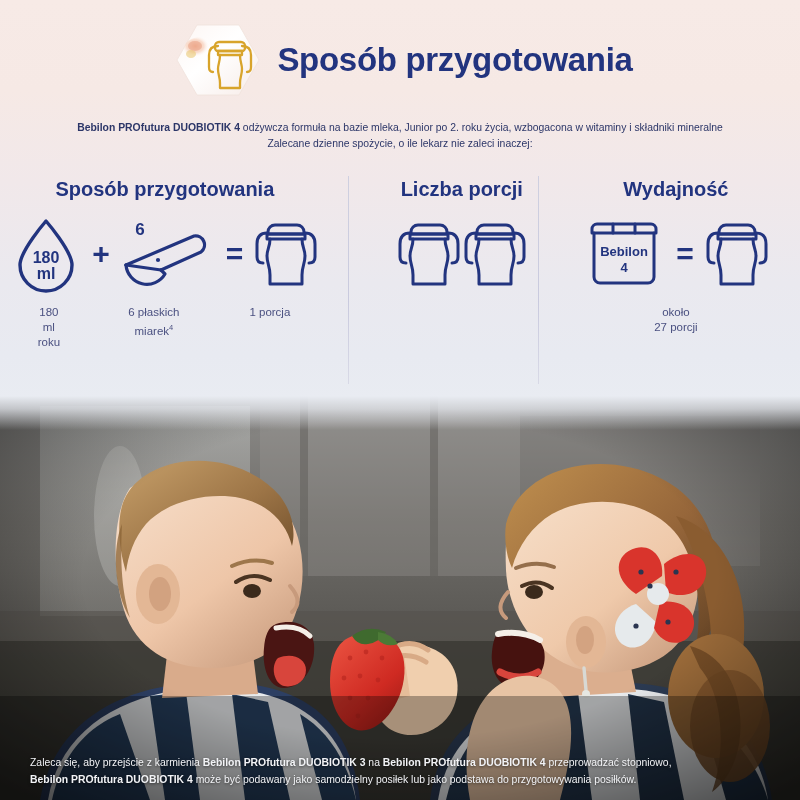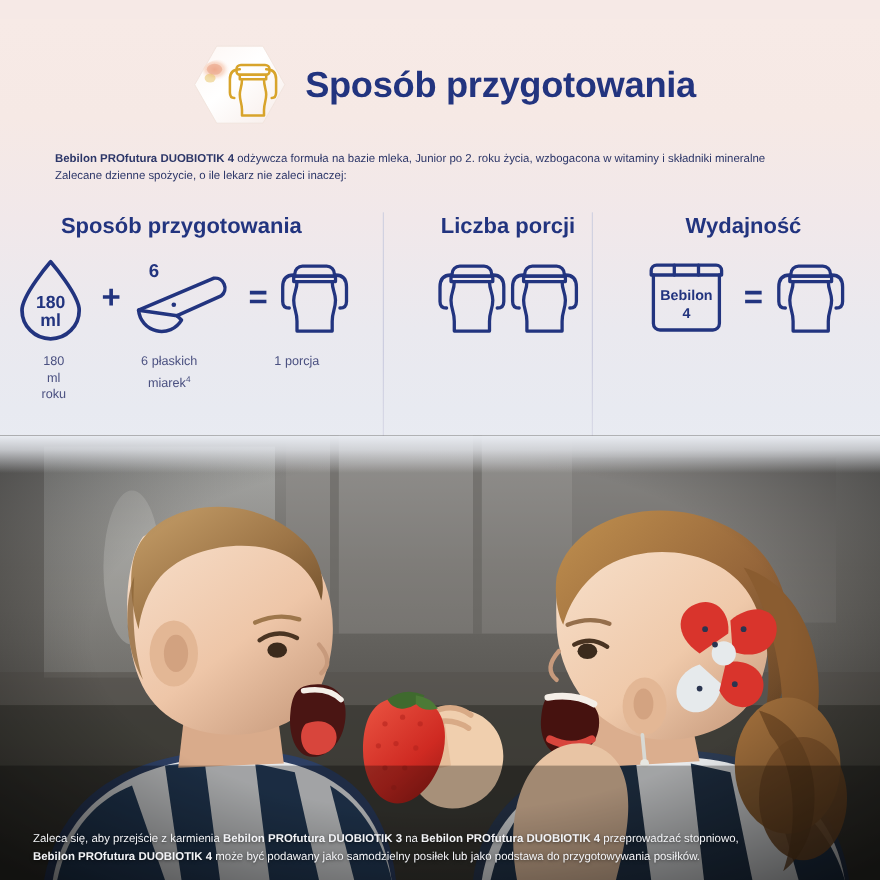--- a/index.html
+++ b/index.html
@@ -5,40 +5,40 @@
   html,body{margin:0;padding:0;}
   body{
     width:800px;height:800px;overflow:hidden;
     font-family:"Liberation Sans", sans-serif;
     background:#f6e9e6;
   }
   .page{position:relative;width:800px;height:800px;overflow:hidden;}
 
   
   .top-panel{
-    position:absolute;left:0;top:17px;width:800px;height:404px;
+    position:absolute;left:0;top:0;width:800px;height:404px;
     background:linear-gradient(180deg,#f7eae6 0%,#f6e9e5 22%,#f1e8ea 45%,#eae9ef 70%,#e8eaf1 88%,#e9ecf2 100%);
   }
 
   
   .header{
     position:absolute;left:0;top:22px;width:800px;height:76px;
     display:flex;align-items:center;justify-content:center;gap:14px;
   }
   .logo-badge{position:relative;width:96px;height:82px;flex:0 0 auto;}
   .logo-badge svg{display:block;}
   .page-title{
     font-size:33px;font-weight:bold;color:#22347f;letter-spacing:-0.3px;
     white-space:nowrap;
   }
 
   
   .intro{
     position:absolute;left:50%;transform:translateX(-50%);top:120px;
-    width:700px;text-align:left;color:#2c3668;
+    width:700px;text-align:center;color:#2c3668;
     font-size:10.4px;line-height:16px;
   }
   .intro b{font-weight:bold;}
 
   
   .cols{
     position:absolute;left:0;top:176px;width:800px;height:210px;
     display:flex;
   }
   .col{position:relative;display:flex;flex-direction:column;align-items:center;}
@@ -247,20 +247,24 @@
               <path d="M22,10 h22 a7,7 0 0 1 7,7 v2 h-36 v-2 a7,7 0 0 1 7,-7 z"></path>
               <path d="M14,19 h38 v5 h-38 z"></path>
               <path d="M17,24 c0,8 -3,10 -3,17 c0,8 3,10 3,19 v9 h32 v-9 c0,-9 3,-11 3,-19 c0,-7 -3,-9 -3,-17"></path>
               <path d="M14,18 c-7,0 -10,4 -10,11 v13 c0,5 3,6 6,6"></path>
               <path d="M52,18 c7,0 10,4 10,11 v13 c0,5 -3,6 -6,6"></path>
             </g>
           </svg>
         </div>
 
         <div class="caps">
+          <div class="cap" style="width:116px;">
+            <div>około</div>
+            <div>27 porcji</div>
+          </div>
         </div>
       </div>
 
     </div>
   </div>
 
   <div class="photo">
     <svg width="800" height="404" viewBox="0 0 800 404" aria-hidden="true">
       <defs>
         <linearGradient id="kit" x1="0" y1="0" x2="0" y2="1">

